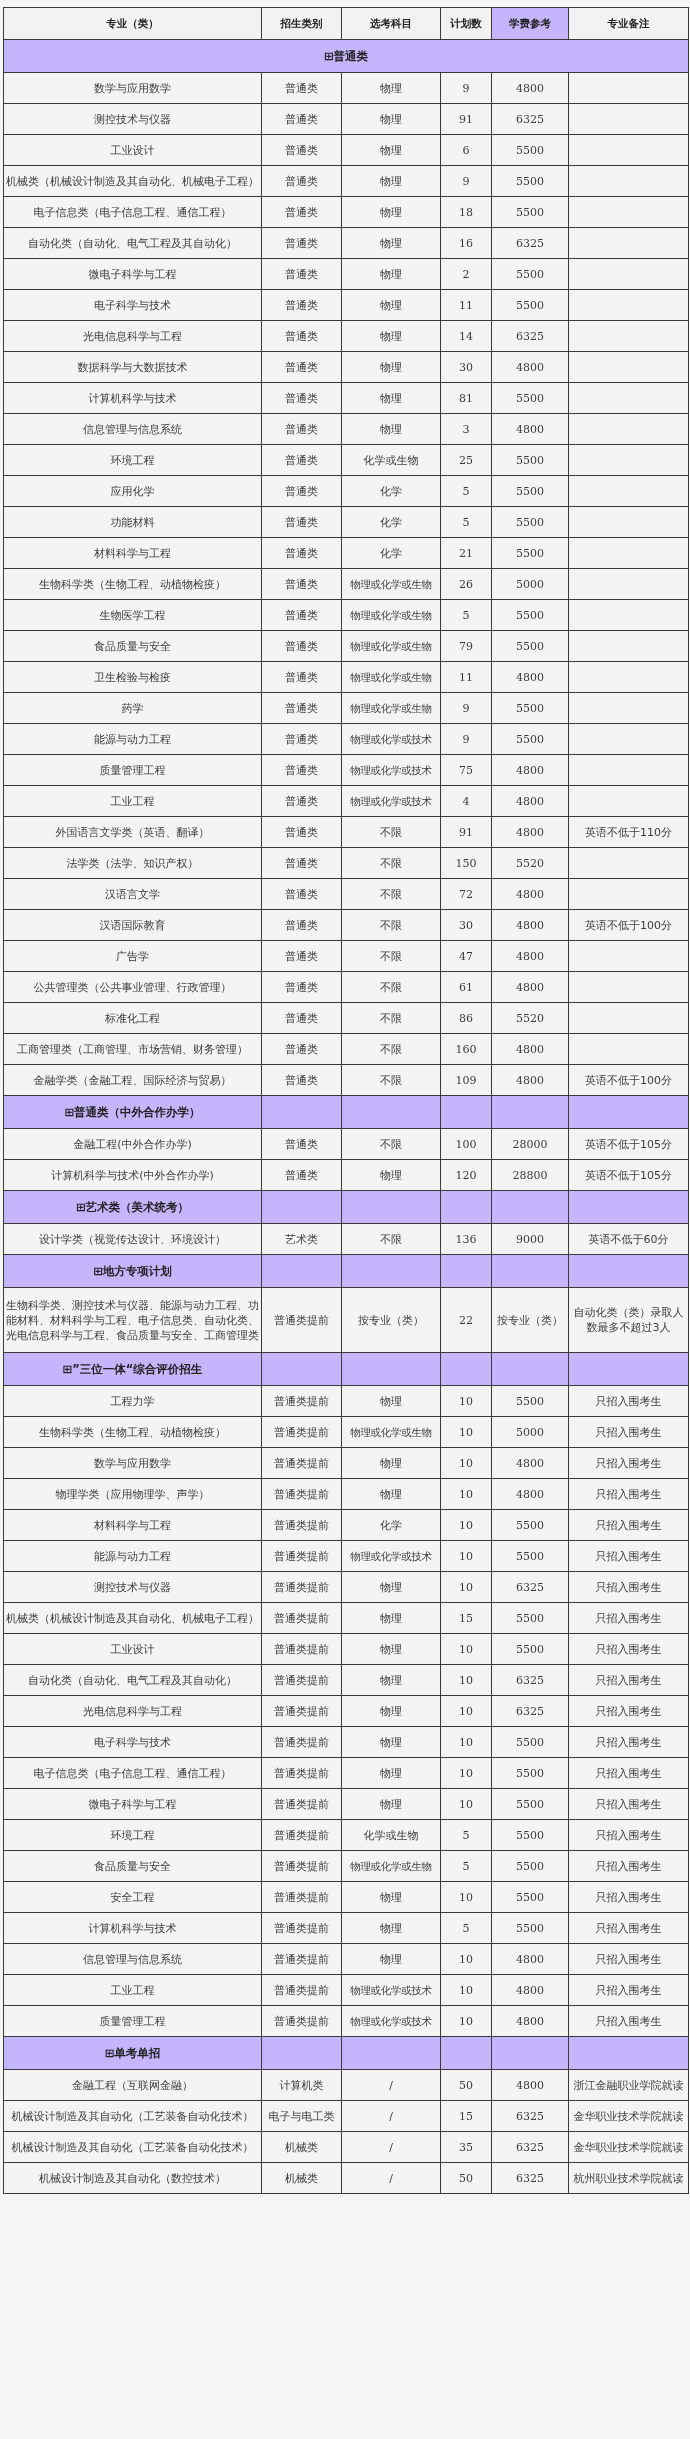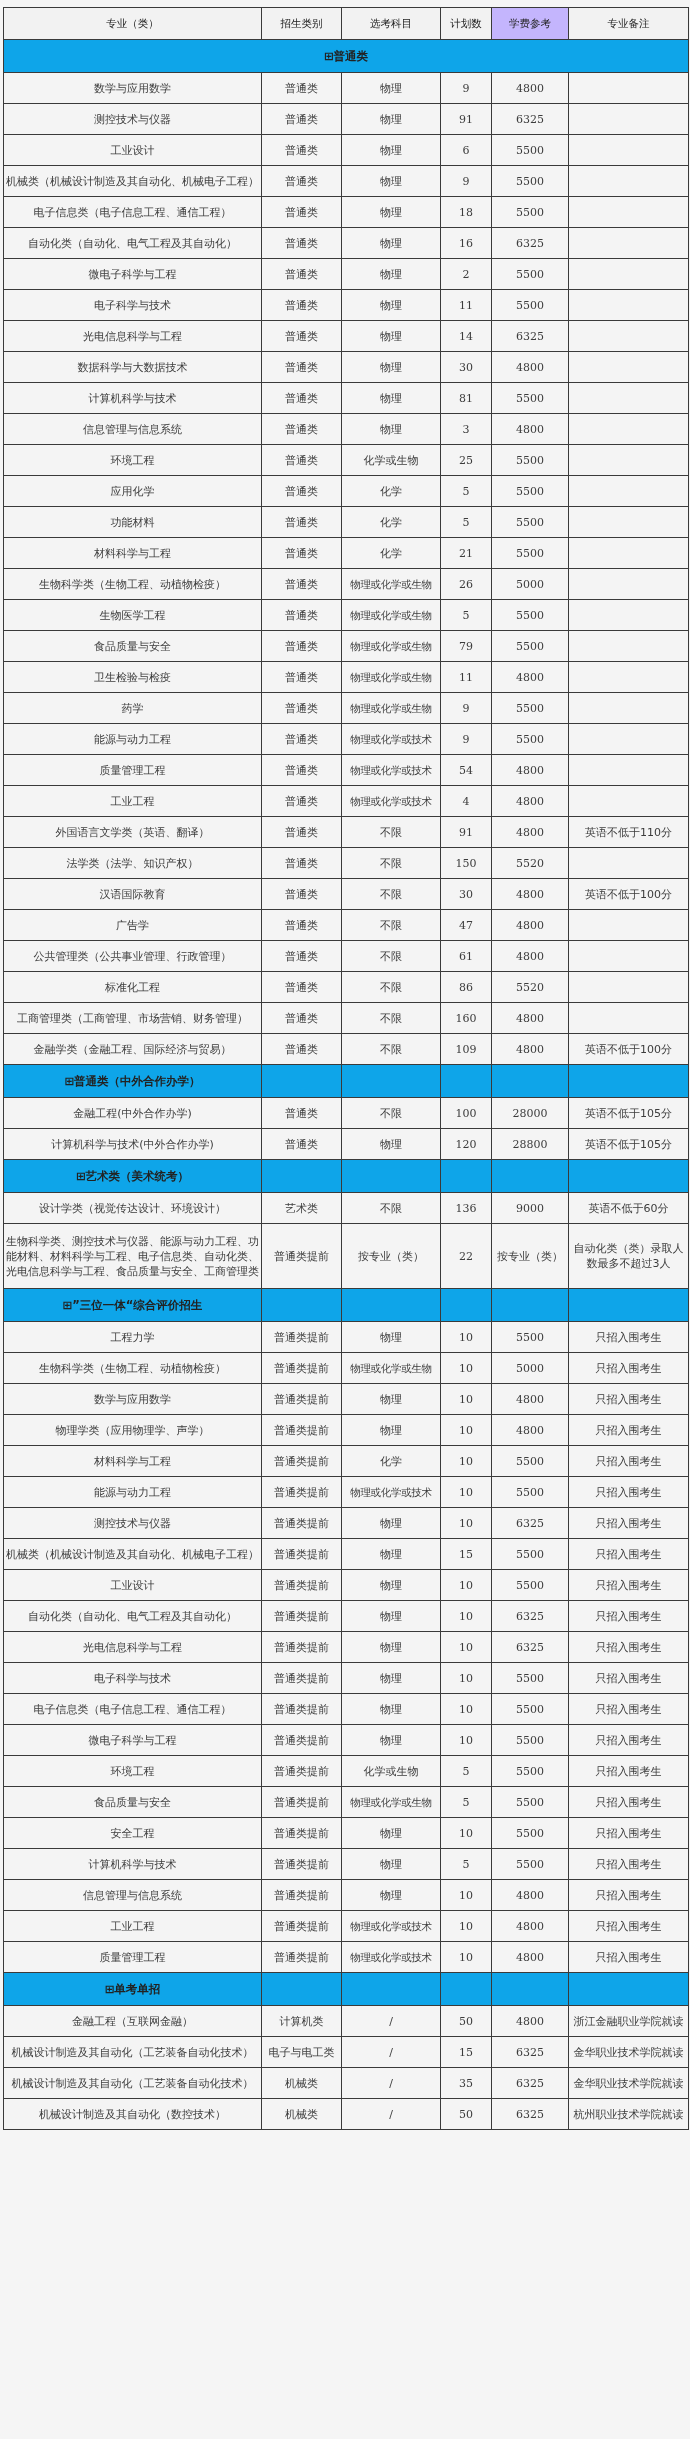--- a/index.html
+++ b/index.html
@@ -23,30 +23,30 @@
     vertical-align: middle;
     padding: 0 1px;
     line-height: 15px;
     background: #f4f4f4;
     color: #3c3c3c;
     overflow: hidden;
     word-break: break-all;
   }
   table.plan th {
     height: 31px;
-    font-weight: normal;
+    font-weight: bold;
     font-size: 10.5px;
     color: #222;
     background: #f2f2f2;
   }
   table.plan th.white { background: #c4b5fd; }
   tr.data td { height: 30px; }
   tr.tall td { height: 64px; }
   tr.sec td {
-    background: #0ea5e9;
+    background: #c4b5fd;
     font-weight: bold;
     height: 32px;
     color: #222;
     font-size: 11.5px;
     margin-top: 8px;
   }
   col.c1 { width: 258px; }
   col.c2 { width: 80px; }
   col.c3 { width: 99px; }
   col.c4 { width: 51px; }
@@ -255,21 +255,21 @@
           <td>普通类</td>
           <td class="subj-long">物理或化学或技术</td>
           <td class="num">9</td>
           <td class="num">5500</td>
           <td></td>
         </tr>
         <tr class="data">
           <td>质量管理工程</td>
           <td>普通类</td>
           <td class="subj-long">物理或化学或技术</td>
-          <td class="num">54</td>
+          <td class="num">75</td>
           <td class="num">4800</td>
           <td></td>
         </tr>
         <tr class="data">
           <td>工业工程</td>
           <td>普通类</td>
           <td class="subj-long">物理或化学或技术</td>
           <td class="num">4</td>
           <td class="num">4800</td>
           <td></td>
@@ -281,20 +281,28 @@
           <td class="num">91</td>
           <td class="num">4800</td>
           <td>英语不低于110分</td>
         </tr>
         <tr class="data">
           <td>法学类（法学、知识产权）</td>
           <td>普通类</td>
           <td>不限</td>
           <td class="num">150</td>
           <td class="num">5520</td>
+          <td></td>
+        </tr>
+        <tr class="data">
+          <td>汉语言文学</td>
+          <td>普通类</td>
+          <td>不限</td>
+          <td class="num">72</td>
+          <td class="num">4800</td>
           <td></td>
         </tr>
         <tr class="data">
           <td>汉语国际教育</td>
           <td>普通类</td>
           <td>不限</td>
           <td class="num">30</td>
           <td class="num">4800</td>
           <td>英语不低于100分</td>
         </tr>
@@ -370,20 +378,28 @@
           <td></td>
           <td></td>
         </tr>
         <tr class="data">
           <td>设计学类（视觉传达设计、环境设计）</td>
           <td>艺术类</td>
           <td>不限</td>
           <td class="num">136</td>
           <td class="num">9000</td>
           <td>英语不低于60分</td>
+        </tr>
+        <tr class="sec">
+          <td>⊞地方专项计划</td>
+          <td></td>
+          <td></td>
+          <td></td>
+          <td></td>
+          <td></td>
         </tr>
         <tr class="tall">
           <td>生物科学类、测控技术与仪器、能源与动力工程、功能材料、材料科学与工程、电子信息类、自动化类、光电信息科学与工程、食品质量与安全、工商管理类</td>
           <td>普通类提前</td>
           <td>按专业（类）</td>
           <td class="num">22</td>
           <td class="num">按专业（类）</td>
           <td>自动化类（类）录取人数最多不超过3人</td>
         </tr>
         <tr class="sec">

